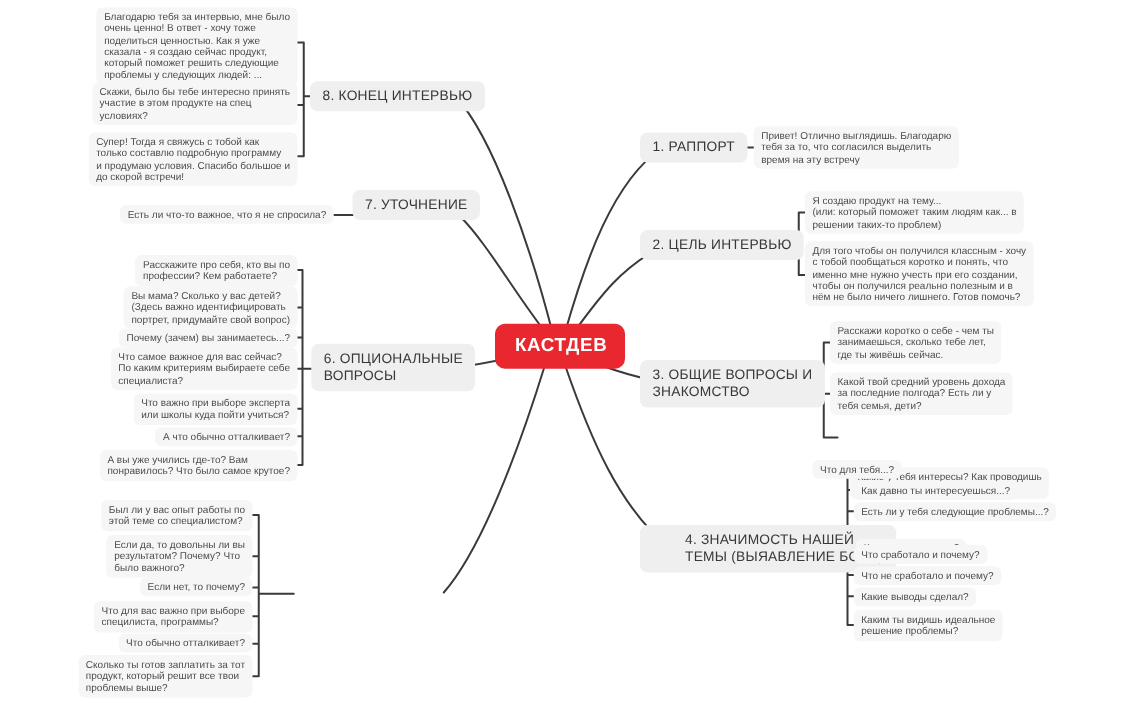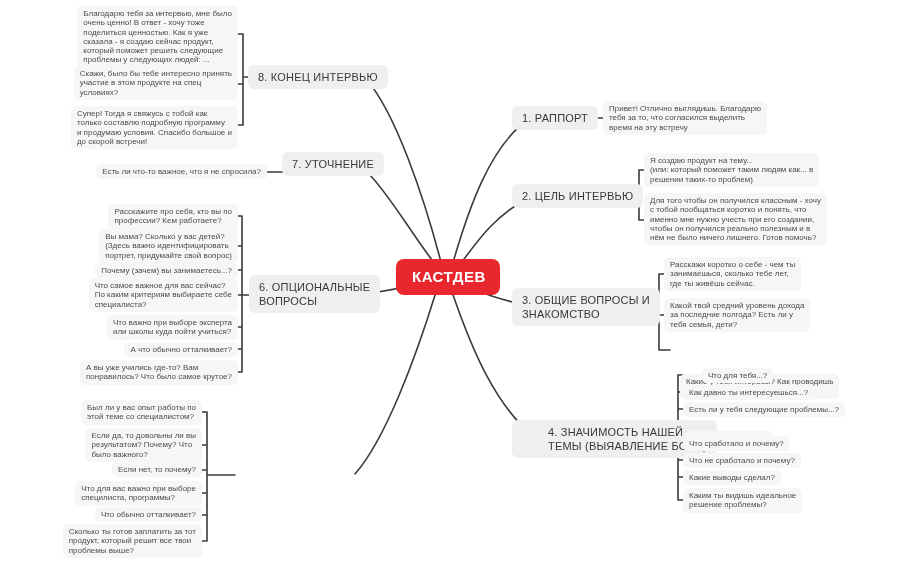--- a/index.html
+++ b/index.html
@@ -92,21 +92,21 @@
 занимаешься, сколько тебе лет,
 где ты живёшь сейчас.</div>
   <div class="node leaf" style="left:664px; top:298px;">Какой твой средний уровень дохода
 за последние полгода? Есть ли у
 тебя семья, дети?</div>
   <div class="node leaf" style="left:680px; top:338px;margin-top:36px;">Какие у тебя интересы? Как проводишь
 свой день?</div>
 
   <div class="node section" style="left:512px; top:420px;padding-left:36px;">4. ЗНАЧИМОСТЬ НАШЕЙ
 ТЕМЫ (ВЫЯАВЛЕНИЕ БОЛИ)</div>
-  <div class="node leaf" style="left:702px; top:368px;">Что для тебя...?</div>
+  <div class="node leaf" style="left:650px; top:368px;">Что для тебя...?</div>
   <div class="node leaf" style="left:683px; top:385px;">Как давно ты интересуешься...?</div>
   <div class="node leaf" style="left:683px; top:402px;">Есть ли у тебя следующие проблемы...?</div>
   <div class="node leaf" style="left:685px; top:419px;margin-top:12px;">Как ты их решаешь?</div>
   <div class="node leaf" style="left:683px; top:436px;">Что сработало и почему?</div>
   <div class="node leaf" style="left:683px; top:453px;">Что не сработало и почему?</div>
   <div class="node leaf" style="left:683px; top:470px;">Какие выводы сделал?</div>
   <div class="node leaf" style="left:683px; top:488px;">Каким ты видишь идеальное
 решение проблемы?</div>
 
   <div class="node leaf" style="right:705px; top:400px;">Был ли у вас опыт работы по

